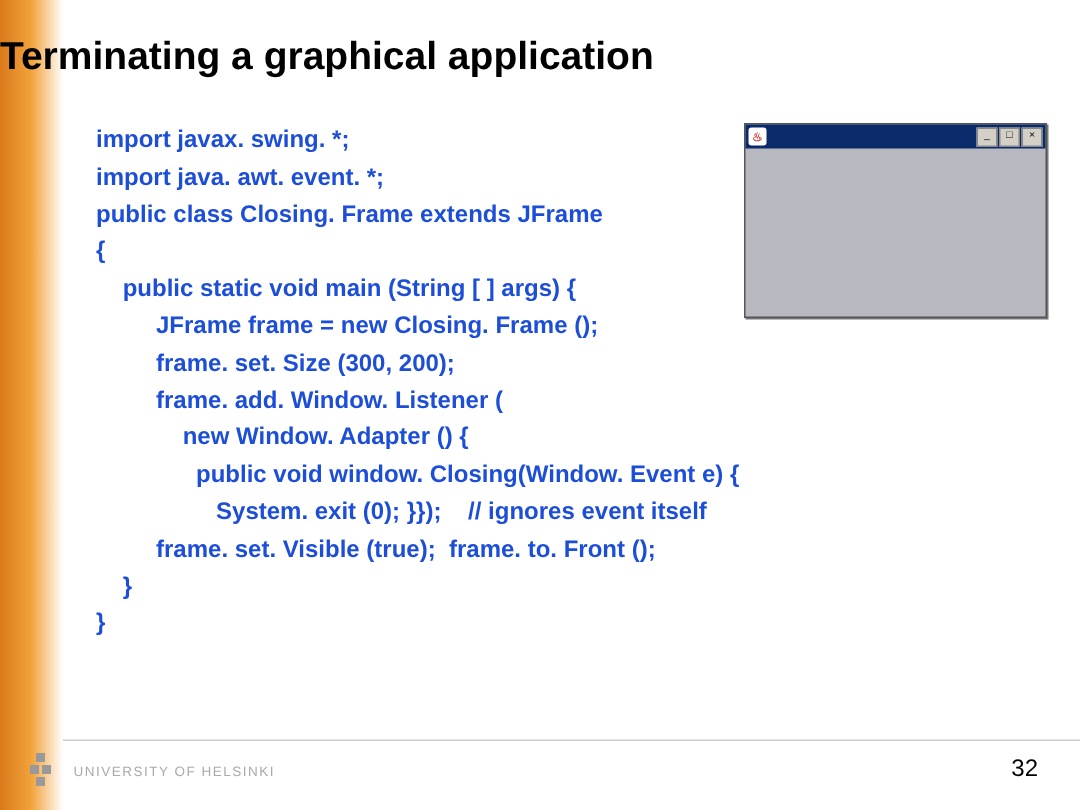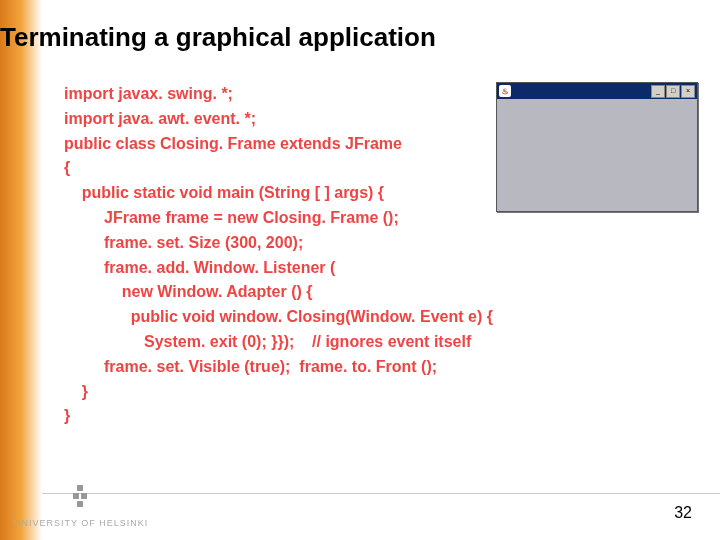--- a/index.html
+++ b/index.html
@@ -31,21 +31,21 @@
     color: #000;
   }
   .code {
     position: absolute;
     top: 82px;
     left: 64px;
     right: 20px;
     font-family: Arial, Helvetica, sans-serif;
     font-size: 16px;
     font-weight: bold;
-    color: #ef4444;
+    color: #1d4ed8;
     line-height: 1.55;
     white-space: pre;
   }
   .window {
     position: absolute;
     top: 82px;
     right: 22px;
     width: 200px;
     height: 128px;
     background: #b8b8c0;
@@ -87,21 +87,20 @@
     color: #000;
     font-family: sans-serif;
   }
   .footer-logo {
     position: absolute;
     left: 14px;
     bottom: 12px;
     display: flex;
     align-items: center;
     gap: 7px;
-    flex-direction: column;
   }
   .footer-logo .flame {
     width: 28px;
     height: 28px;
     position: relative;
   }
   .footer-logo .flame .sq {
     position: absolute;
     width: 6px;
     height: 6px;

